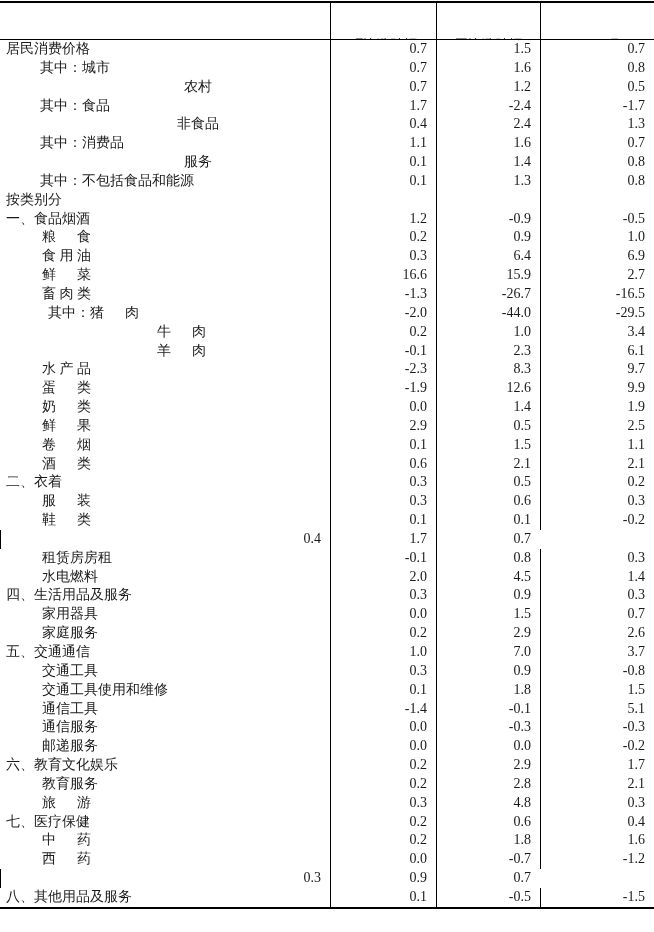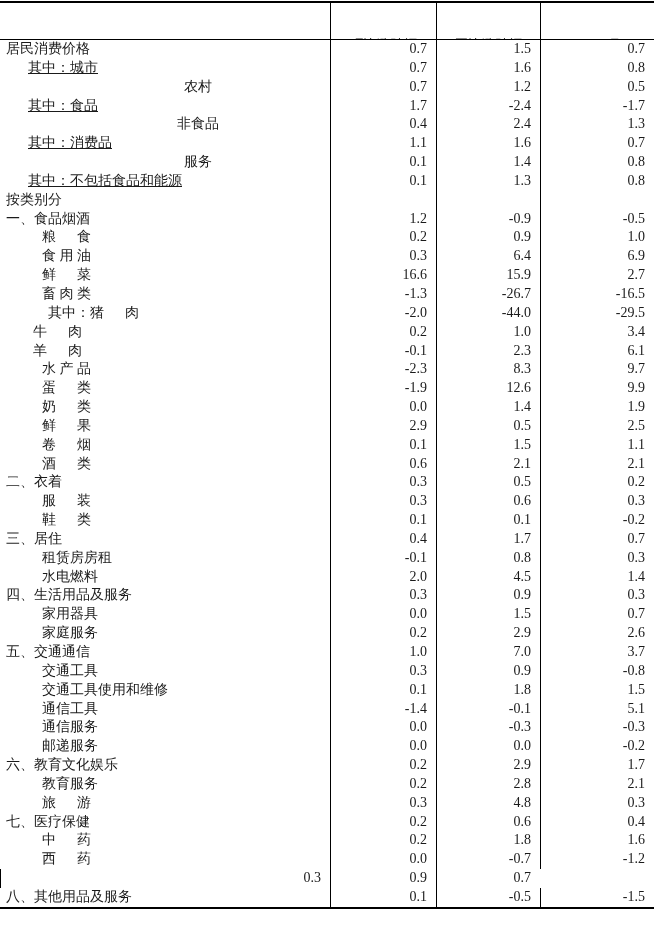--- a/index.html
+++ b/index.html
@@ -52,25 +52,25 @@
   .tbody .cell {
     height: 18.85px;
     line-height: 18.85px;
   }
   .cell.num {
     text-align: right;
     padding-right: 9px;
   }
   
   .ind0 .label { padding-left: 6px;  }
-  .ind1 .label { padding-left: 28px; text-decoration: underline; }
+  .ind1 .label { padding-left: 40px; }
   .ind2 .label { padding-left: 66px; text-align: center; }
   .ind3 .label { padding-left: 42px; }
   .ind4 .label { padding-left: 48px; }
-  .ind5 .label { padding-left: 33px; }
+  .ind5 .label { padding-left: 33px; text-align: center; }
 </style>
 </head>
 <body>
 
 <div class="page">
   <div class="table">
 
     <div class="thead grid-row">
       <div class="cell c0"></div>
       <div class="cell c1">
@@ -238,21 +238,20 @@
           <div class="cell c2 num">0.6</div>
           <div class="cell c3 num">0.3</div>
         </div>
         <div class="grid-row ind3">
           <div class="cell c0 label">鞋　  类</div>
           <div class="cell c1 num">0.1</div>
           <div class="cell c2 num">0.1</div>
           <div class="cell c3 num">-0.2</div>
         </div>
         <div class="grid-row ind0">
-          <div class="cell c0 label">三、居住</div>
           <div class="cell c1 num">0.4</div>
           <div class="cell c2 num">1.7</div>
           <div class="cell c3 num">0.7</div>
         </div>
         <div class="grid-row ind3">
           <div class="cell c0 label">租赁房房租</div>
           <div class="cell c1 num">-0.1</div>
           <div class="cell c2 num">0.8</div>
           <div class="cell c3 num">0.3</div>
         </div>

